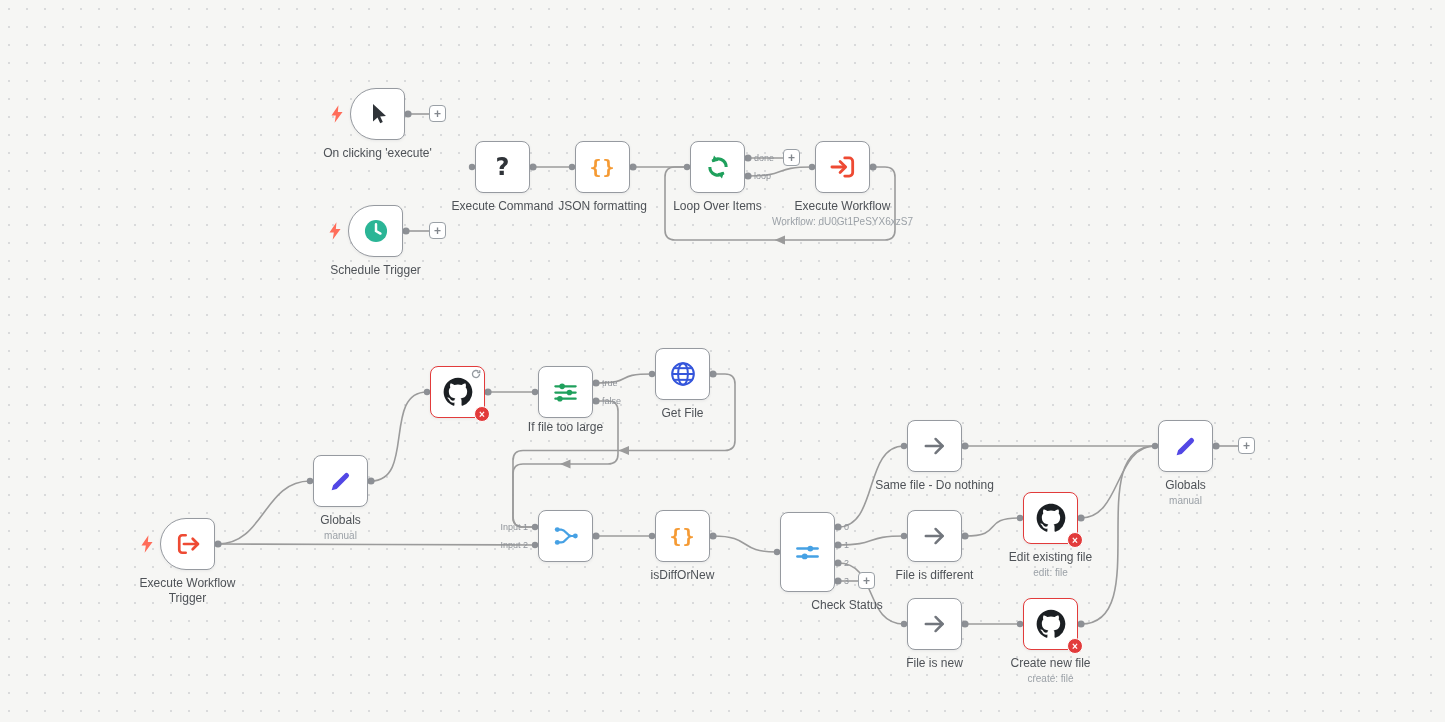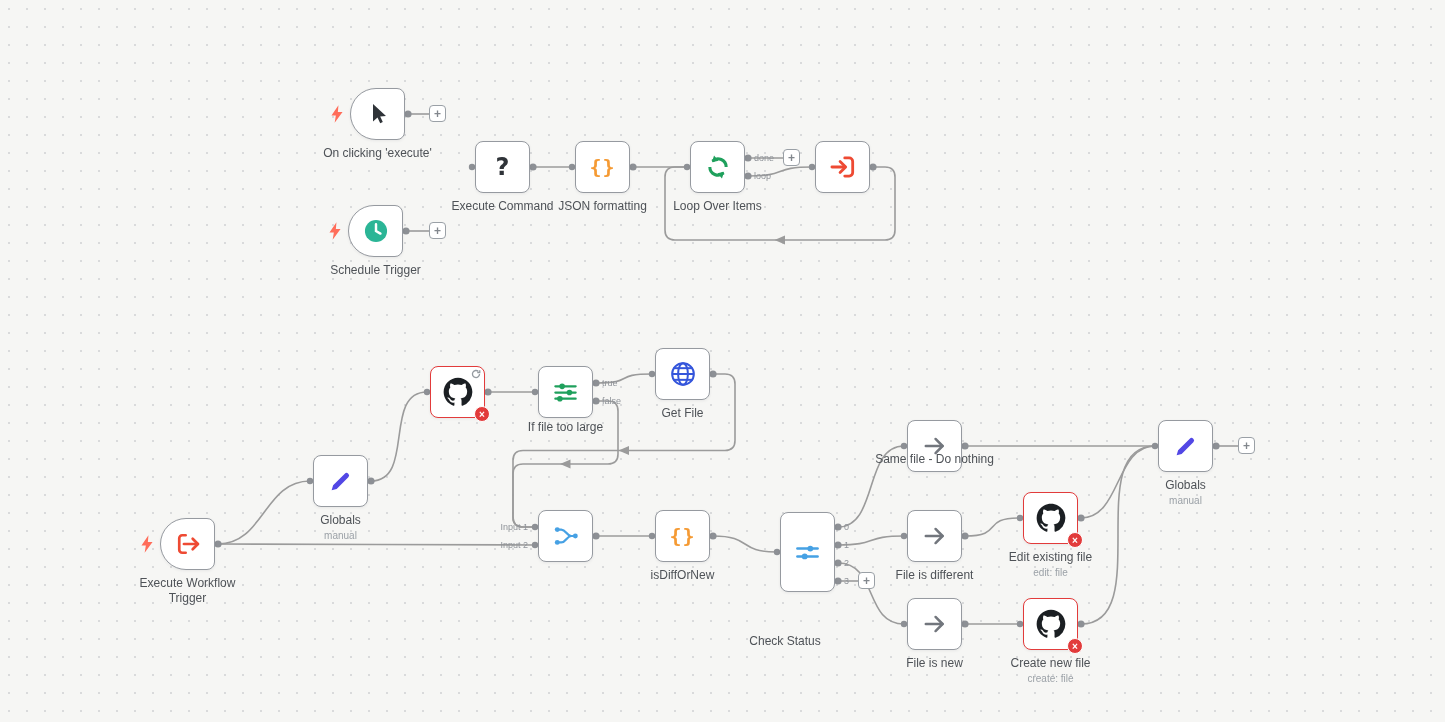--- a/index.html
+++ b/index.html
@@ -171,20 +171,24 @@
       <span class="nicon">
         <svg width="28" height="28" viewBox="0 0 24 24">
           <g stroke="#ee4a33" stroke-width="2.4" fill="none" stroke-linecap="round" stroke-linejoin="round">
             <path d="M2.5 12 h11"></path>
             <path d="M9.5 7.2 L14.3 12 L9.5 16.8"></path>
             <path d="M13.5 4.2 h3.8 a3 3 0 0 1 3 3 v9.6 a3 3 0 0 1 -3 3 h-3.8"></path>
           </g>
         </svg>
       </span>
     </div>
+    <div class="nlabel" style="left: 757.5px; top: 199px; width: 170px;">
+      <div class="nl">Execute Workflow</div>
+      <div class="ns">Workflow: dU0Gt1PeSYX6xzS7</div>
+    </div>
     <div class="node trigger" style="left: 348px; top: 205px; width: 55px; height: 52px;">
       <span class="nicon">
         <svg width="28" height="28" viewBox="0 0 24 24">
           <circle cx="12" cy="12" r="9.5" fill="#2bb596"></circle>
           <path d="M12 6.2 V12 L15.8 14.2" stroke="#fff" stroke-width="2.1" fill="none" stroke-linecap="round"></path>
         </svg>
       </span>
       <span class="bolt"><svg width="14" height="19" viewBox="0 0 24 32">
           <path d="M14.5 1 L2.5 18.5 h7.5 L8 31 L21.5 12.5 h-8 Z" fill="#ff6d5a"></path>
         </svg></span>
@@ -295,32 +299,32 @@
             <line x1="3" y1="8.5" x2="21" y2="8.5"></line>
             <line x1="3" y1="15.5" x2="21" y2="15.5"></line>
           </g>
           <g fill="#46a1e4">
             <circle cx="14.5" cy="8.5" r="2.6"></circle>
             <circle cx="9.5" cy="15.5" r="2.6"></circle>
           </g>
         </svg>
       </span>
     </div>
-    <div class="nlabel" style="left: 700px; top: 598px; width: 170px; margin-top: 36px;">
+    <div class="nlabel" style="left: 762px; top: 598px; width: 170px;">
       <div class="nl">Check Status</div>
     </div>
     <div class="node" style="left: 907px; top: 420px; width: 55px; height: 52px;">
       <span class="nicon">
         <svg width="28" height="26" viewBox="0 0 24 24" fill="none" stroke="#72767d" stroke-width="2.3" stroke-linecap="round" stroke-linejoin="round">
           <path d="M3.5 12 h15.5"></path>
           <path d="M12.5 5.5 L19 12 L12.5 18.5"></path>
         </svg>
       </span>
     </div>
-    <div class="nlabel" style="left: 849.5px; top: 452px; width: 170px;">
+    <div class="nlabel" style="left: 849.5px; top: 478px; width: 170px;">
       <div class="nl">Same file - Do nothing</div>
     </div>
     <div class="node" style="left: 907px; top: 510px; width: 55px; height: 52px;">
       <span class="nicon">
         <svg width="28" height="26" viewBox="0 0 24 24" fill="none" stroke="#72767d" stroke-width="2.3" stroke-linecap="round" stroke-linejoin="round">
           <path d="M3.5 12 h15.5"></path>
           <path d="M12.5 5.5 L19 12 L12.5 18.5"></path>
         </svg>
       </span>
     </div>

